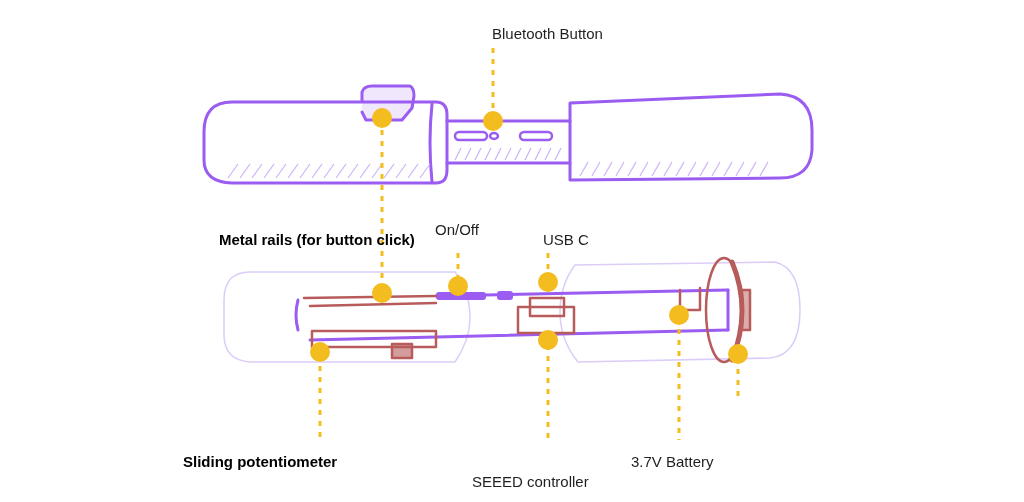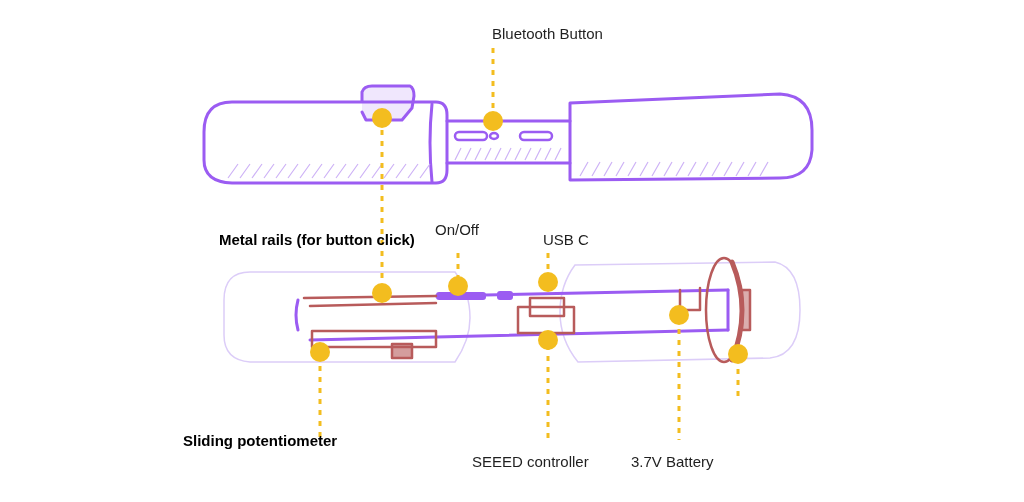--- a/index.html
+++ b/index.html
@@ -85,16 +85,16 @@
       <circle cx="320" cy="352" r="10"></circle>
       <circle cx="679" cy="315" r="10"></circle>
       <circle cx="738" cy="354" r="10"></circle>
     </g>
   </svg>
 
   <div class="label" style="left:492px; top:25px;">Bluetooth Button</div>
   <div class="label bold" style="left:219px; top:231px;">Metal rails (for button click)</div>
   <div class="label" style="left:435px; top:221px;">On/Off</div>
   <div class="label" style="left:543px; top:231px;text-align:center;">USB C</div>
-  <div class="label bold" style="left:183px; top:432px;">Sliding potentiometer</div>
-  <div class="label" style="left:472px; top:453px;">SEEED controller</div>
+  <div class="label bold" style="left:183px; top:453px;">Sliding potentiometer</div>
+  <div class="label" style="left:472px; top:473px;">SEEED controller</div>
   <div class="label" style="left:631px; top:453px;text-align:right;">3.7V Battery</div>
 </div>
 
 </body></html>

